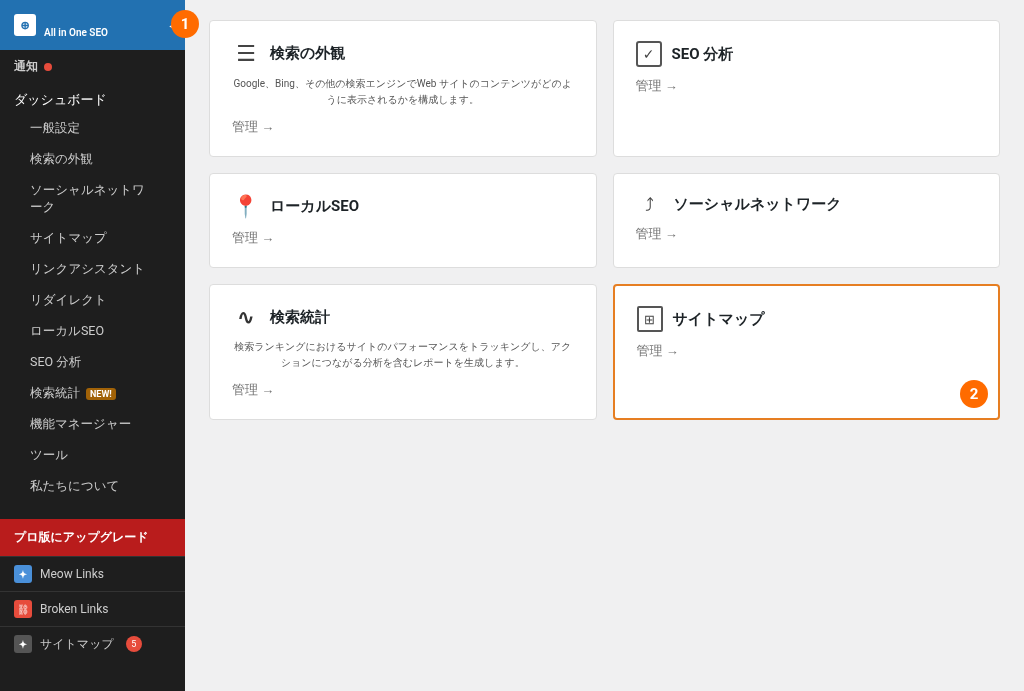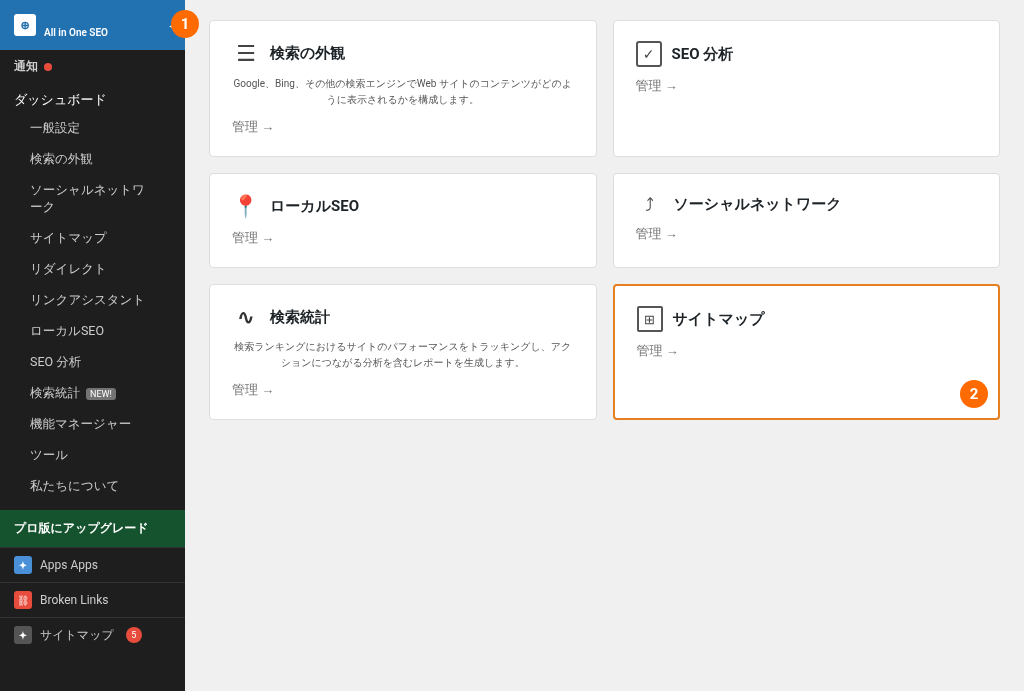--- a/index.html
+++ b/index.html
@@ -83,37 +83,37 @@
       padding: 7px 30px;
       color: #ccc;
       cursor: pointer;
       font-size: 12.5px;
       display: flex;
       align-items: center;
       gap: 6px;
     }
 
     .sidebar-item .new-badge {
-      background: #737373;
+      background: #a16207;
       color: #fff;
       font-size: 9px;
       padding: 1px 4px;
       border-radius: 3px;
       text-transform: uppercase;
-      font-weight: 400;
+      font-weight: 700;
     }
 
     .sidebar-upgrade {
-      background: #14532d;
+      background: #b91c1c;
       color: #fff;
       padding: 10px 14px;
       font-weight: 700;
       font-size: 12px;
       cursor: pointer;
-      margin-top: 8px;
+      margin-top: 17px;
     }
 
     .sidebar-plugin-item {
       padding: 8px 14px;
       display: flex;
       align-items: center;
       gap: 8px;
       color: #ccc;
       cursor: pointer;
       font-size: 12px;
@@ -266,24 +266,24 @@
     <div class="sidebar-item">
       <span>検索の外観</span>
     </div>
     <div class="sidebar-item">
       <span>ソーシャルネットワーク</span>
     </div>
     <div class="sidebar-item">
       <span>サイトマップ</span>
     </div>
     <div class="sidebar-item">
+      <span>リンクアシスタント</span>
+    </div>
+    <div class="sidebar-item">
       <span>リダイレクト</span>
-    </div>
-    <div class="sidebar-item">
-      <span>リンクアシスタント</span>
     </div>
     <div class="sidebar-item">
       <span>ローカルSEO</span>
     </div>
     <div class="sidebar-item">
       <span>SEO 分析</span>
     </div>
     <div class="sidebar-item">
       <span>検索統計</span>
       <span class="new-badge">NEW!</span>
@@ -295,21 +295,21 @@
       <span>ツール</span>
     </div>
     <div class="sidebar-item">
       <span>私たちについて</span>
     </div>
 
     <div class="sidebar-upgrade">プロ版にアップグレード</div>
 
     <div class="sidebar-plugin-item">
       <div class="plugin-letter-icon meow">✦</div>
-      <span>Apps Apps</span>
+      <span>Meow Links</span>
     </div>
     <div class="sidebar-plugin-item">
       <div class="broken-links-icon">⛓</div>
       <span>Broken Links</span>
     </div>
     <div class="sidebar-plugin-item">
       <div class="plugin-letter-icon" style="background:#555;">✦</div>
       <span>サイトマップ</span>
       <span class="insite-badge">5</span>
     </div>

